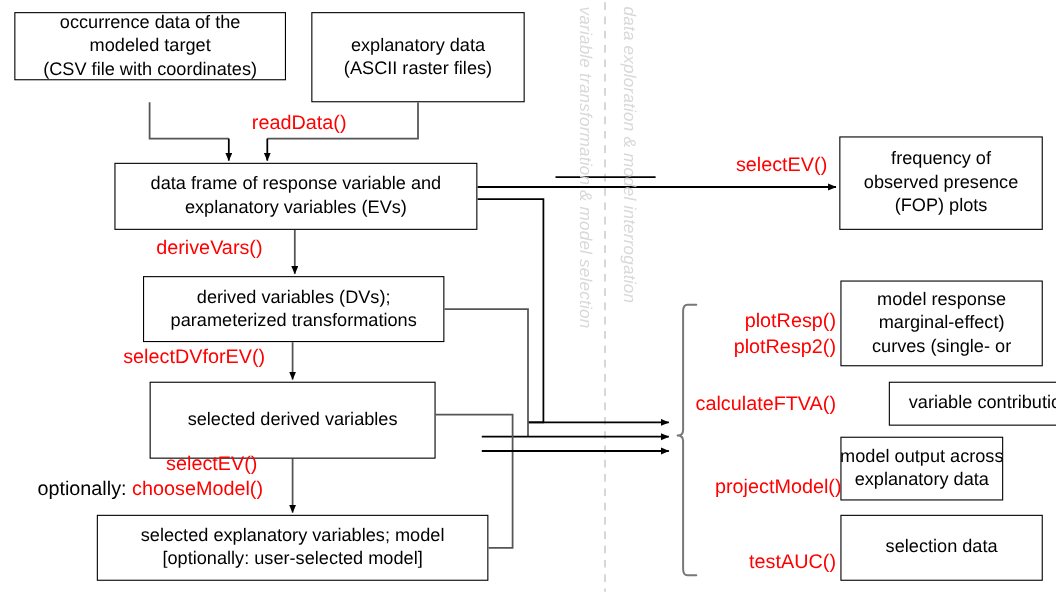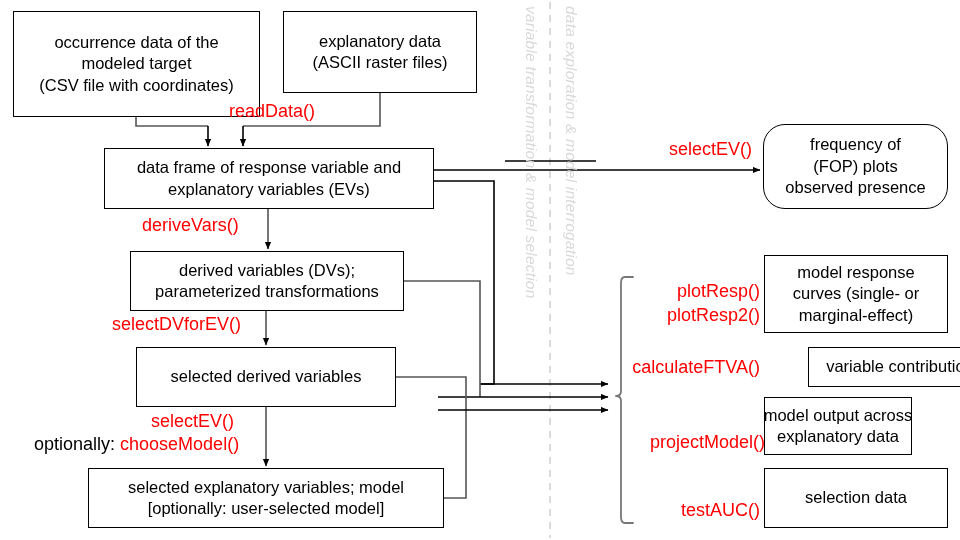--- a/index.html
+++ b/index.html
@@ -78,21 +78,21 @@
 
     <path fill="none" stroke="#555" stroke-width="1.6" marker-end="url(#ah)" d="M266,407 L266,466"></path>
 
     <path fill="none" stroke="#777" stroke-width="1.8" stroke-linecap="round" stroke-linejoin="round" d="M633,277 L625,277 Q621,277 621,283 L621,391 Q621,396 616,396
              Q621,396 621,401 L621,517 Q621,523 625,523 L633,523"></path>
   </svg>
 
   <div class="vtext" style="left:540px;top:6px;">variable transformation  &amp;  model selection</div>
   <div class="vtext" style="left:580px;top:6px;">data exploration  &amp;  model interrogation</div>
 
-  <div class="node" style="left:13px;top:11px;width:247px;height:106px;">
+  <div class="node" style="left:13px;top:11px;width:247px;height:62px;">
     <div>
       <span class="ln">occurrence data of the</span>
       <span class="ln">modeled target</span>
       <span class="ln">(CSV file with coordinates)</span>
     </div>
   </div>
 
   <div class="node" style="left:283px;top:11px;width:194px;height:82px;">
     <div>
       <span class="ln">explanatory data</span>
@@ -107,46 +107,46 @@
     </div>
   </div>
 
   <div class="node" style="left:130px;top:251px;width:274px;height:60px;">
     <div>
       <span class="ln">derived variables (DVs);</span>
       <span class="ln">parameterized transformations</span>
     </div>
   </div>
 
-  <div class="node" style="left:136px;top:347px;width:260px;height:60px;">
+  <div class="node" style="left:136px;top:347px;width:260px;height:70px;">
     <div>
       <span class="ln">selected derived variables</span>
     </div>
   </div>
 
   <div class="node" style="left:88px;top:468px;width:356px;height:60px;">
     <div>
       <span class="ln">selected explanatory variables; model</span>
       <span class="ln">[optionally: user-selected model]</span>
     </div>
   </div>
 
-  <div class="node" style="left:763px;top:124px;width:185px;height:85px;border-radius:22px;">
+  <div class="node" style="left:763px;top:124px;width:185px;height:85px;">
     <div>
       <span class="ln">frequency of</span>
+      <span class="ln">observed presence</span>
       <span class="ln">(FOP) plots</span>
-      <span class="ln">observed presence</span>
     </div>
   </div>
 
   <div class="node" style="left:764px;top:255px;width:184px;height:78px;">
     <div>
       <span class="ln">model response</span>
+      <span class="ln">marginal-effect)</span>
       <span class="ln">curves (single- or</span>
-      <span class="ln">marginal-effect)</span>
     </div>
   </div>
 
   <div class="node" style="left:764px;top:347px;width:184px;height:40px;margin-left:44px;">
     <div>
       <span class="ln">variable contribution</span>
     </div>
   </div>
 
   <div class="node" style="left:764px;top:397px;width:148px;height:58px;">

